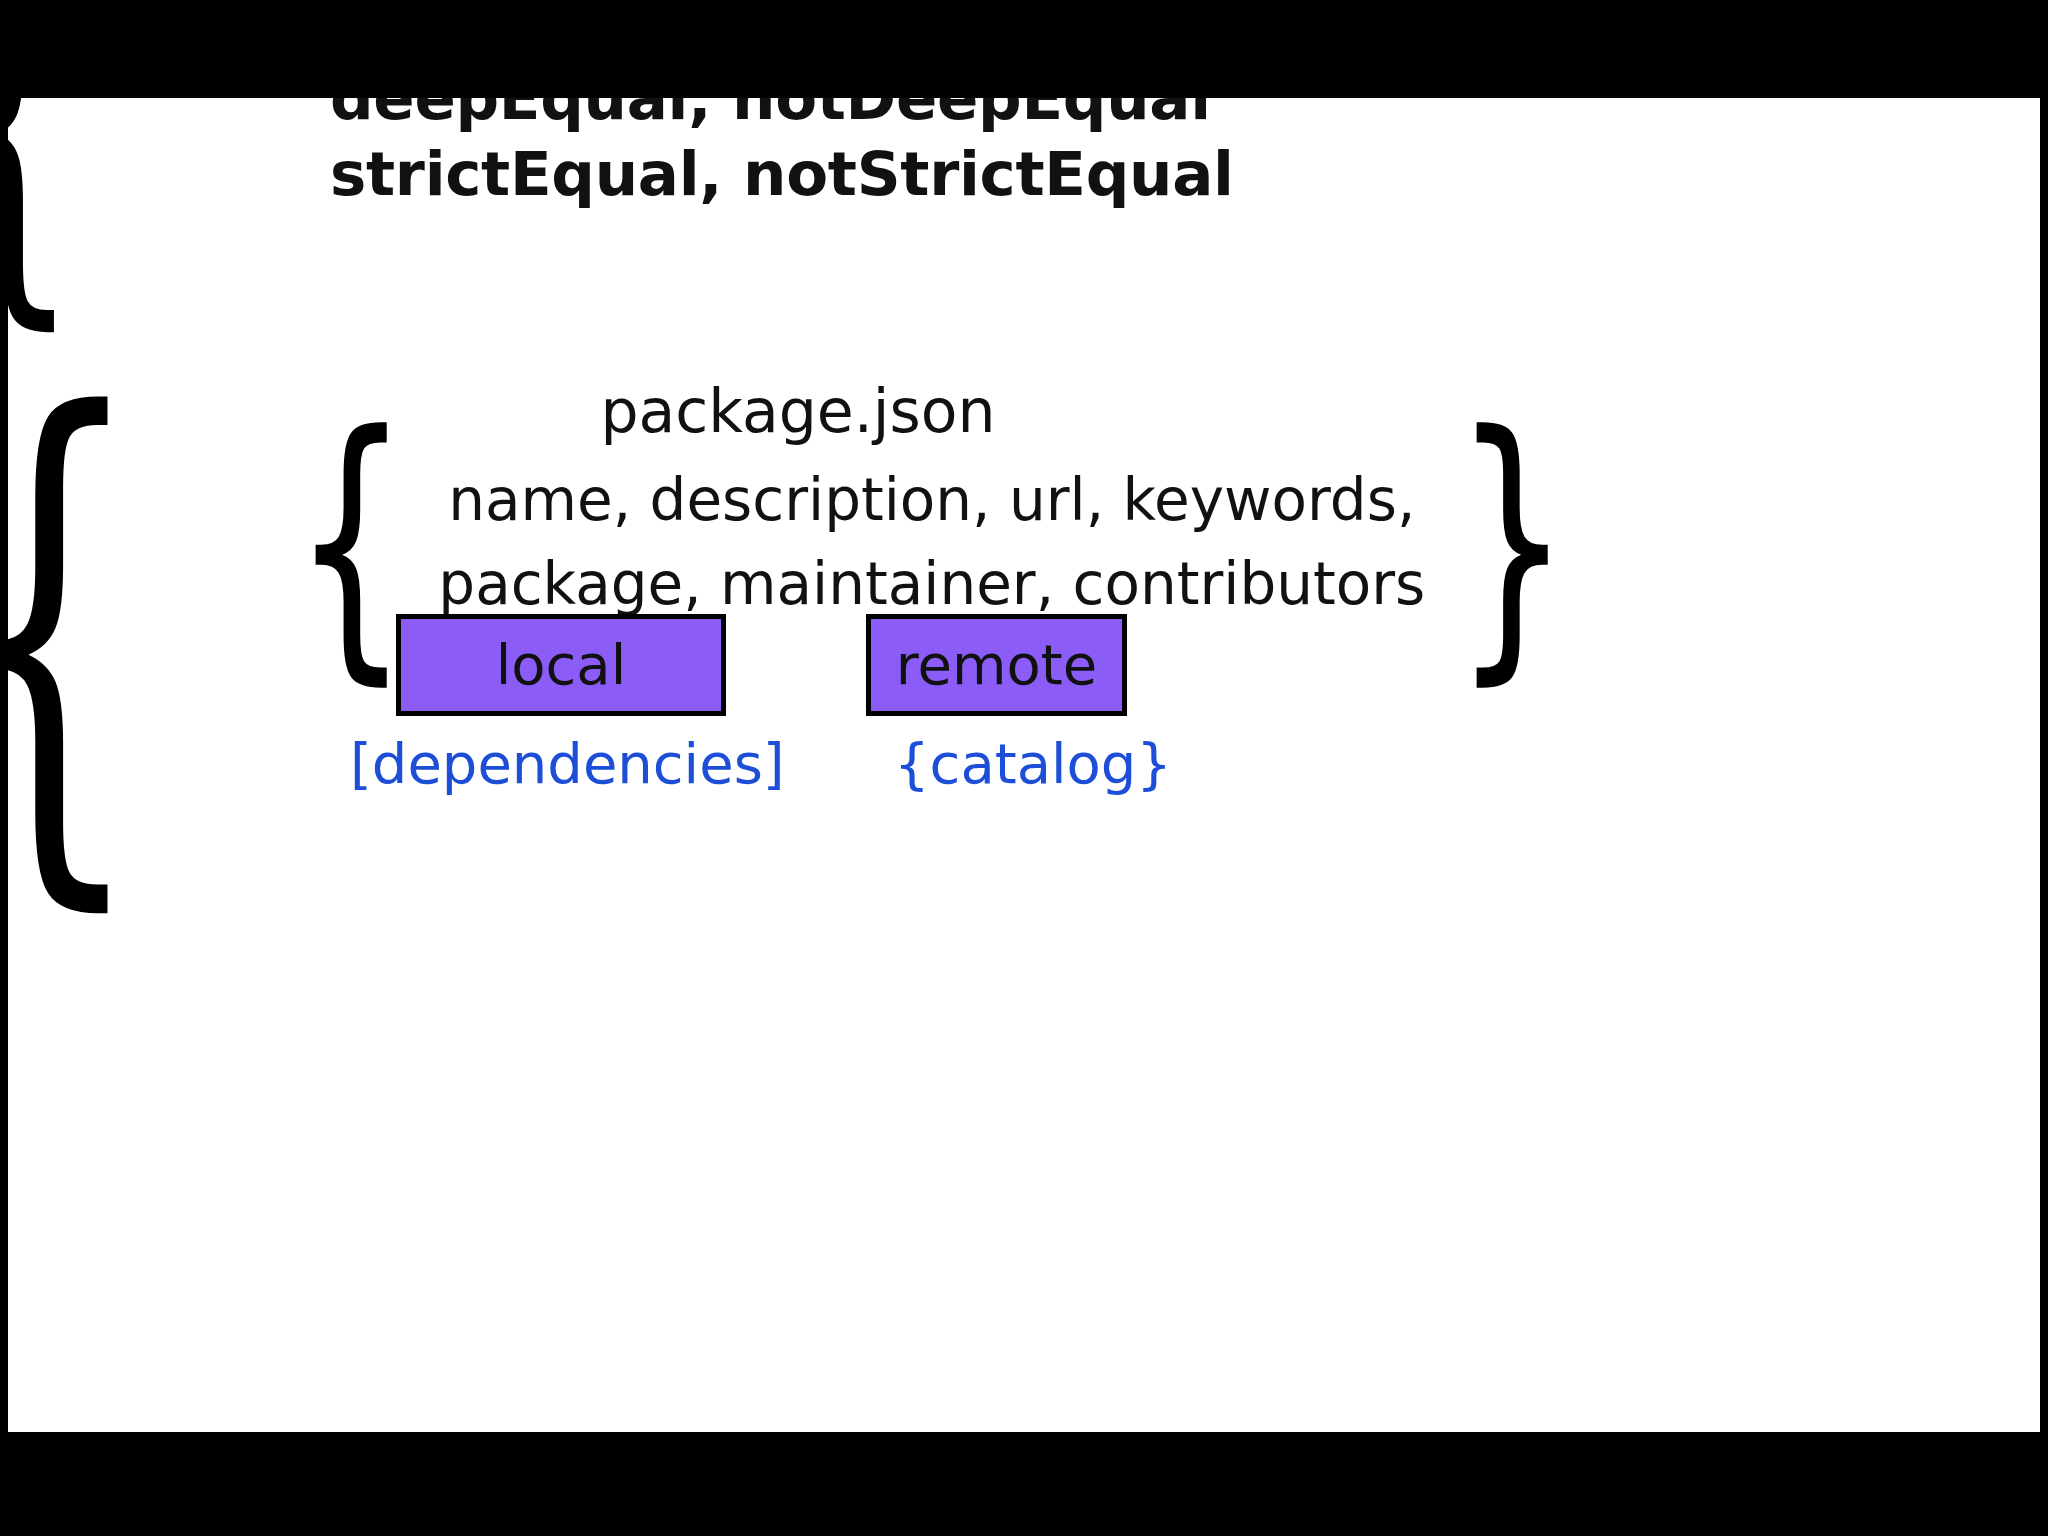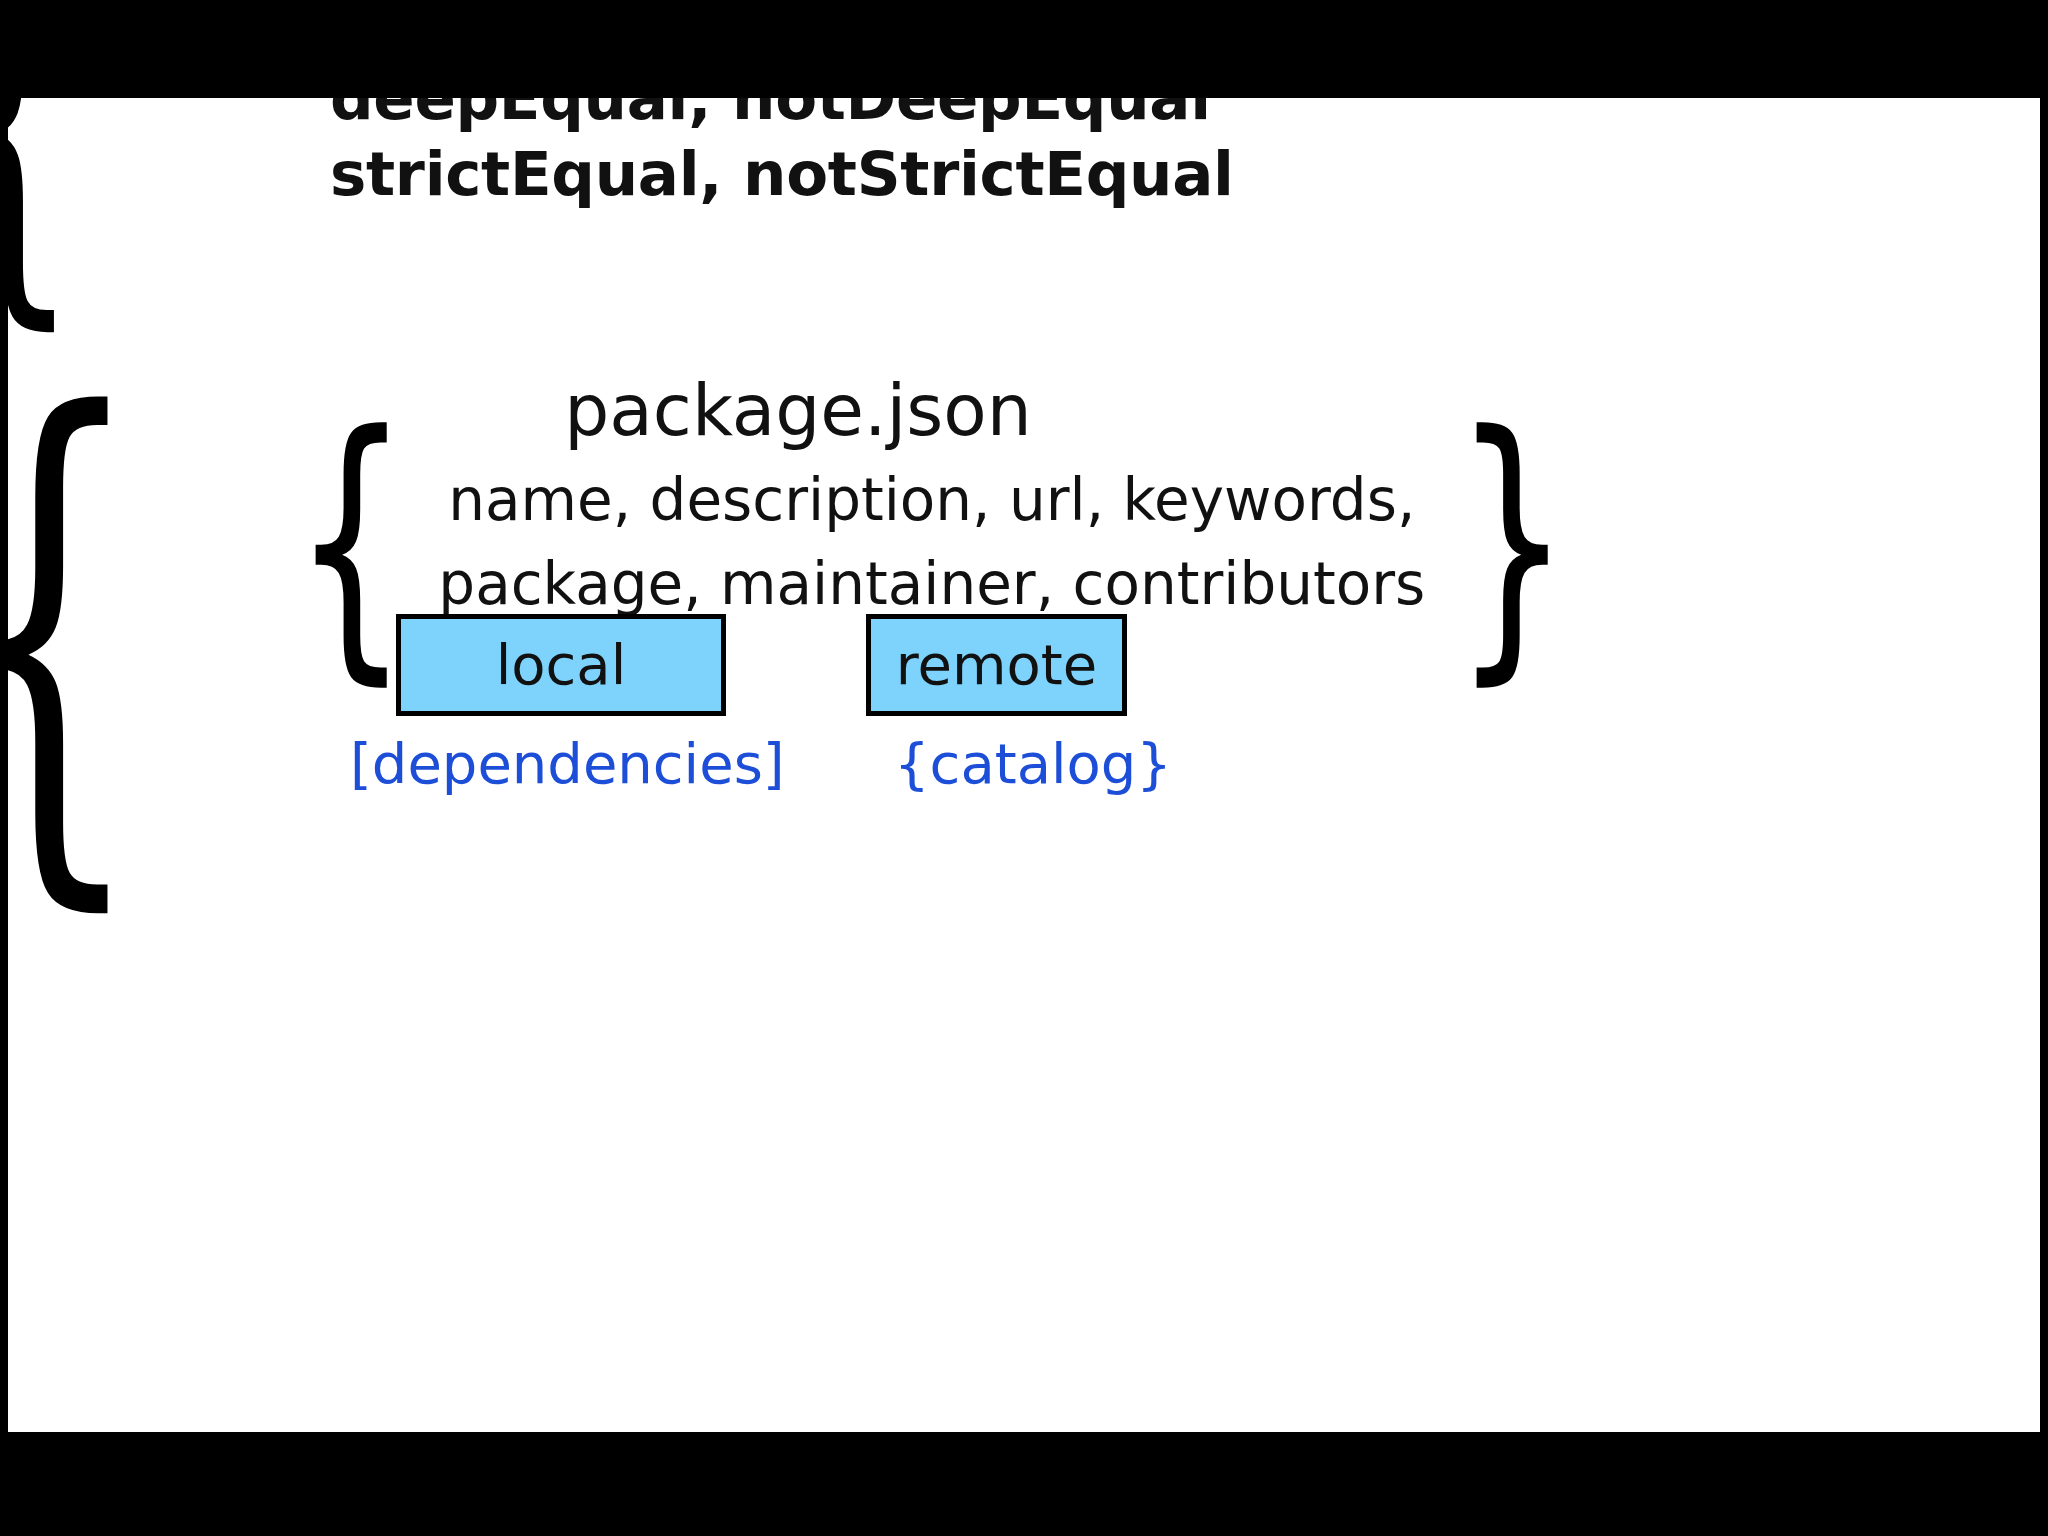--- a/index.html
+++ b/index.html
@@ -78,21 +78,21 @@
     user-select: none;
   }
 
   
   #package-title {
     position: absolute;
     left: 0;
     top: 278px;
     width: 1580px;
     text-align: center;
-    font-size: 71px;
+    font-size: 60px;
     line-height: 70px;
     color: #111111;
     white-space: nowrap;
   }
 
   
   #fields-group {
     position: absolute;
     left: 270px;
     top: 360px;
@@ -126,21 +126,21 @@
   
   #boxes-row {
     position: absolute;
     left: 380px;
     top: 516px;
     width: 820px;
   }
   .node-box {
     position: absolute;
     border: 5px solid #000000;
-    background: #7dd3fc;
+    background: #8b5cf6;
     box-sizing: border-box;
     display: flex;
     align-items: center;
     justify-content: center;
   }
   .node-box-label {
     font-size: 56px;
     line-height: 60px;
     color: #111111;
     white-space: nowrap;

